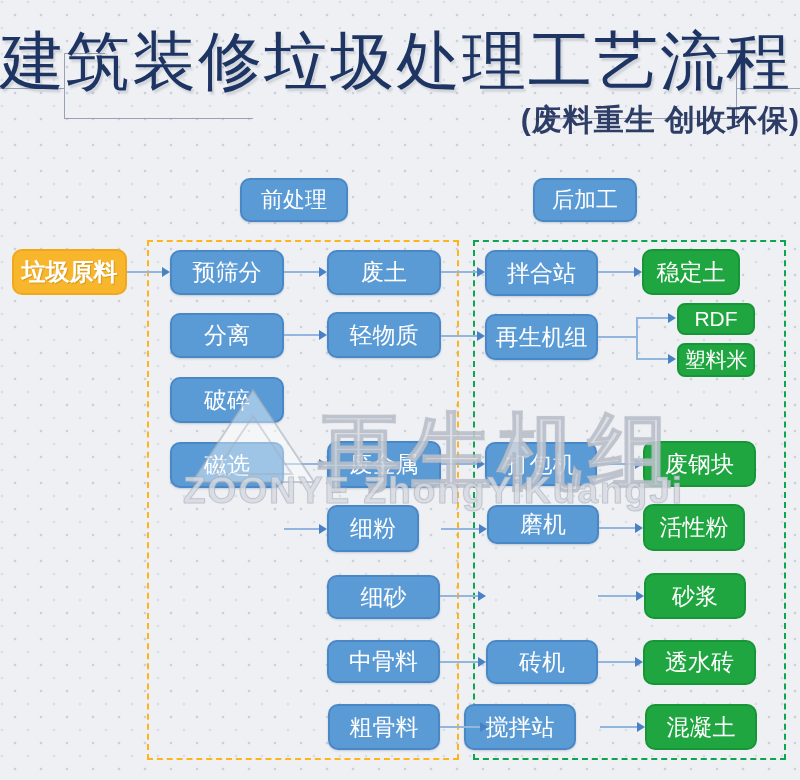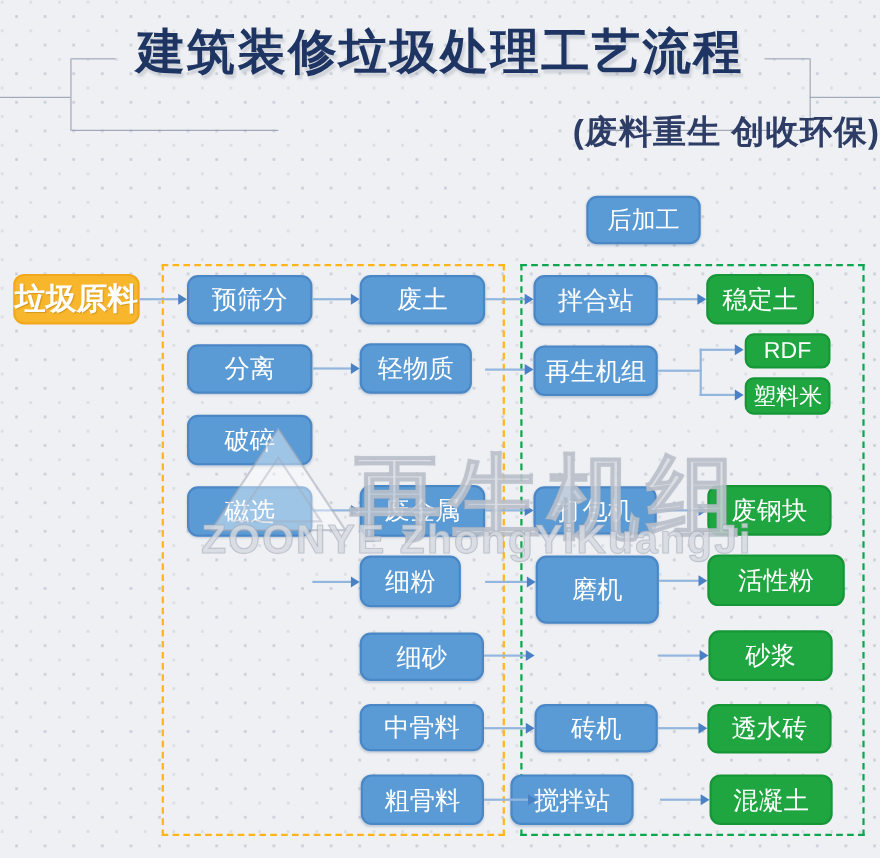--- a/index.html
+++ b/index.html
@@ -8,37 +8,37 @@
     font-family:"Liberation Sans","DejaVu Sans",sans-serif;
     background-color:#eef0f3;
     background-image:
       radial-gradient(circle, rgba(175,183,198,0.55) 1.1px, transparent 1.7px),
       radial-gradient(circle, rgba(175,183,198,0.32) 1.1px, transparent 1.7px);
     background-size:26px 26px,26px 26px;
     background-position:2px 2px,15px 15px;
   }
   .title{
     position:absolute;left:0;right:0;top:18px;margin:0;
-    text-align:center;font-size:44px;font-weight:700;letter-spacing:2px;
+    font-size:64px;font-weight:400;letter-spacing:2px;
     color:#1e3563;text-shadow:2px 3px 2px rgba(120,128,145,0.25);
   }
   .subtitle{
     position:absolute;left:0;right:0;top:100px;
     text-align:right;font-size:30px;font-weight:600;letter-spacing:1px;
     color:#2e3d66;
   }
   .decor{position:absolute;background:#99a2b4;}
   .node{
     position:absolute;display:flex;align-items:center;justify-content:center;
     border-radius:10px;color:#ffffff;font-size:23px;font-weight:500;
     box-sizing:border-box;white-space:nowrap;
   }
   .blue{background:#5b9bd5;border:2px solid #4a87c6;box-shadow:0 1px 2px rgba(70,100,140,0.25);}
   .green{background:#1fa640;border:2px solid #179638;}
-  .yellow{background:#f8b62d;border:2px solid #f2a81c;font-weight:700;font-size:28px;text-shadow:1px 1px 1px rgba(160,110,0,0.4);}
+  .yellow{background:#f8b62d;border:2px solid #f2a81c;font-weight:700;font-size:24px;text-shadow:1px 1px 1px rgba(160,110,0,0.4);}
   .small{font-size:21px;border-radius:8px;}
   .region{position:absolute;box-sizing:border-box;}
   .region.orange{border:2px dashed #ffb41a;}
   .region.green-r{border:2px dashed #0ba64e;}
   .aline{position:absolute;background:#93b6de;height:2px;}
   .avline{position:absolute;background:#93b6de;width:2px;}
   .ahead{
     position:absolute;width:0;height:0;
     border-top:5px solid transparent;border-bottom:5px solid transparent;
     border-left:8px solid #4a80c4;
@@ -61,53 +61,54 @@
   <div class="decor" style="left:65px;top:53px;width:40px;height:1px"></div>
   <div class="decor" style="left:65px;top:118px;width:188px;height:1px"></div>
   <div class="decor" style="left:736px;top:88px;width:64px;height:1px"></div>
   <div class="decor" style="left:736px;top:53px;width:1px;height:66px"></div>
   <div class="decor" style="left:695px;top:53px;width:41px;height:1px"></div>
   <div class="decor" style="left:548px;top:118px;width:188px;height:1px"></div>
 
   <h1 class="title">建筑装修垃圾处理工艺流程</h1>
   <div class="subtitle">(废料重生  创收环保)</div>
 
+  <div class="node blue" style="left:240px;top:178px;width:108px;height:44px;font-size:22px">前处理</div>
   <div class="node blue" style="left:533px;top:178px;width:104px;height:44px;font-size:22px">后加工</div>
 
   <div class="region orange" style="left:147px;top:240px;width:312px;height:520px"></div>
   <div class="region green-r" style="left:473px;top:240px;width:313px;height:520px"></div>
 
   <div class="node yellow" style="left:12px;top:249px;width:115px;height:46px">垃圾原料</div>
 
   <div class="node blue" style="left:170px;top:250px;width:114px;height:45px">预筛分</div>
   <div class="node blue" style="left:170px;top:313px;width:114px;height:45px">分离</div>
   <div class="node blue" style="left:170px;top:377px;width:114px;height:46px">破碎</div>
   <div class="node blue" style="left:170px;top:442px;width:114px;height:46px">磁选</div>
 
   <div class="node blue" style="left:327px;top:250px;width:114px;height:45px">废土</div>
-  <div class="node blue" style="left:327px;top:312px;width:102px;height:46px">轻物质</div>
+  <div class="node blue" style="left:327px;top:312px;width:114px;height:46px">轻物质</div>
   <div class="node blue" style="left:327px;top:441px;width:114px;height:47px">废金属</div>
   <div class="node blue" style="left:327px;top:505px;width:92px;height:47px">细粉</div>
   <div class="node blue" style="left:327px;top:575px;width:113px;height:44px">细砂</div>
   <div class="node blue" style="left:327px;top:640px;width:113px;height:43px">中骨料</div>
   <div class="node blue" style="left:328px;top:704px;width:112px;height:46px">粗骨料</div>
 
   <div class="node blue" style="left:485px;top:250px;width:113px;height:46px">拌合站</div>
   <div class="node blue" style="left:485px;top:314px;width:113px;height:46px">再生机组</div>
   <div class="node blue" style="left:485px;top:442px;width:112px;height:44px">打包机</div>
-  <div class="node blue" style="left:487px;top:505px;width:112px;height:62px">磨机</div>
+  <div class="node blue" style="left:487px;top:505px;width:112px;height:39px">磨机</div>
   <div class="node blue" style="left:486px;top:640px;width:112px;height:44px">砖机</div>
   <div class="node blue" style="left:464px;top:704px;width:112px;height:46px">搅拌站</div>
 
   <div class="node green" style="left:642px;top:249px;width:98px;height:46px">稳定土</div>
   <div class="node green small" style="left:677px;top:303px;width:78px;height:32px">RDF</div>
   <div class="node green small" style="left:677px;top:343px;width:78px;height:34px">塑料米</div>
   <div class="node green" style="left:643px;top:441px;width:113px;height:46px">废钢块</div>
-  <div class="node green" style="left:643px;top:504px;width:125px;height:47px">活性粉</div>
-  <div class="node green" style="left:644px;top:573px;width:113px;height:46px">砂浆</div>
+  <div class="node green" style="left:643px;top:504px;width:102px;height:47px">活性粉</div>
+  <div class="node green" style="left:644px;top:573px;width:102px;height:46px">砂浆</div>
   <div class="node green" style="left:643px;top:640px;width:113px;height:45px">透水砖</div>
   <div class="node green" style="left:645px;top:704px;width:112px;height:46px">混凝土</div>
 
   <div class="aline" style="left:127px;top:271px;width:36px"></div>
     <div class="ahead" style="left:162px;top:267px"></div>
   <div class="aline" style="left:284px;top:271px;width:36px"></div>
     <div class="ahead" style="left:319px;top:267px"></div>
   <div class="aline" style="left:441px;top:271px;width:37px"></div>
     <div class="ahead" style="left:477px;top:267px"></div>
   <div class="aline" style="left:598px;top:271px;width:37px"></div>

